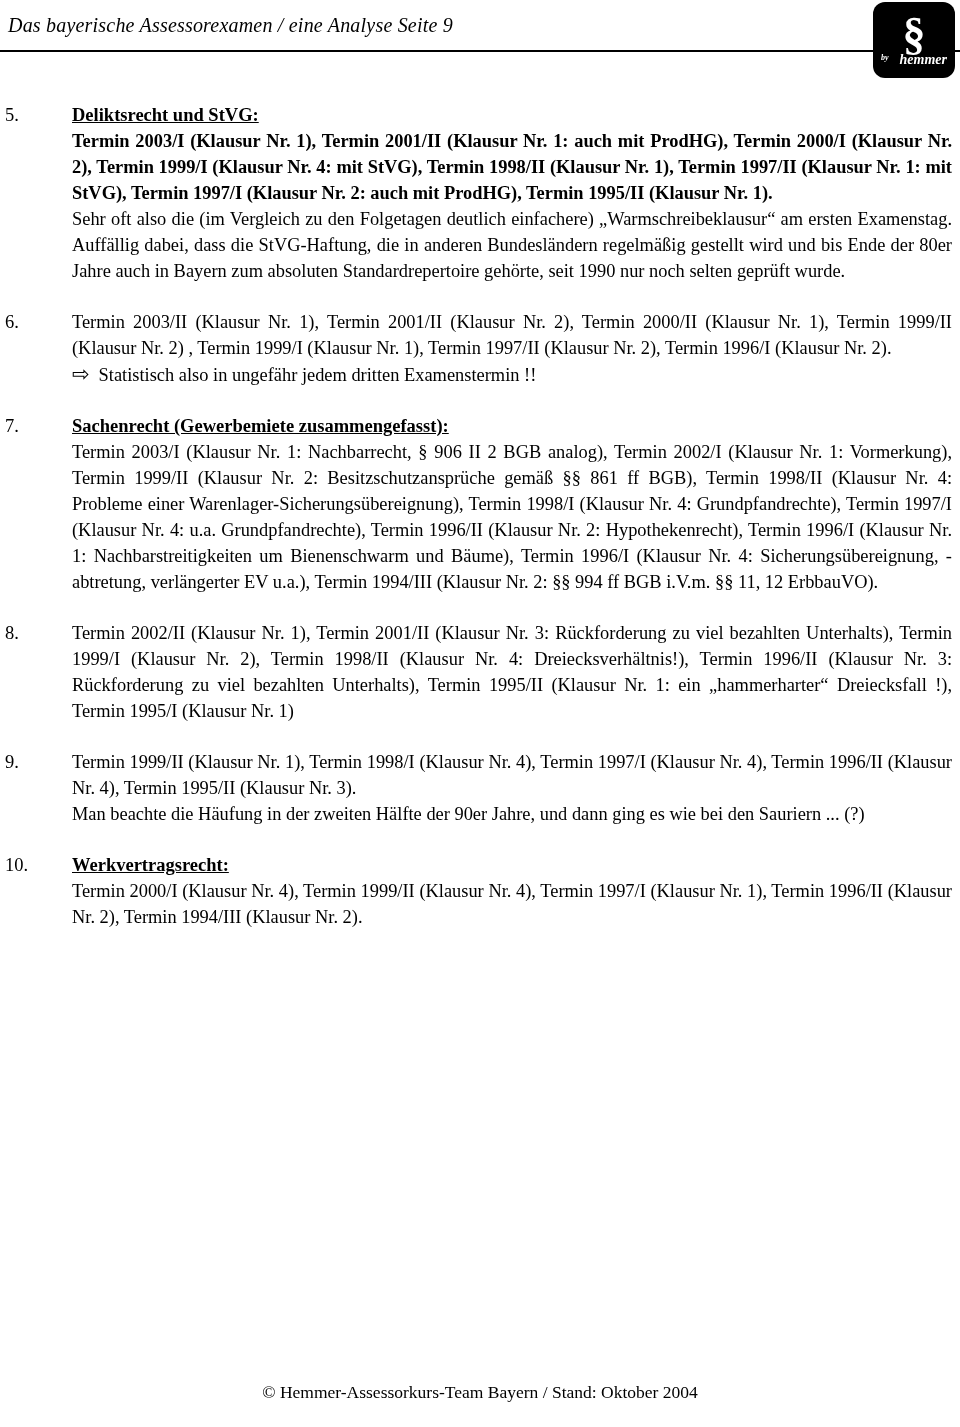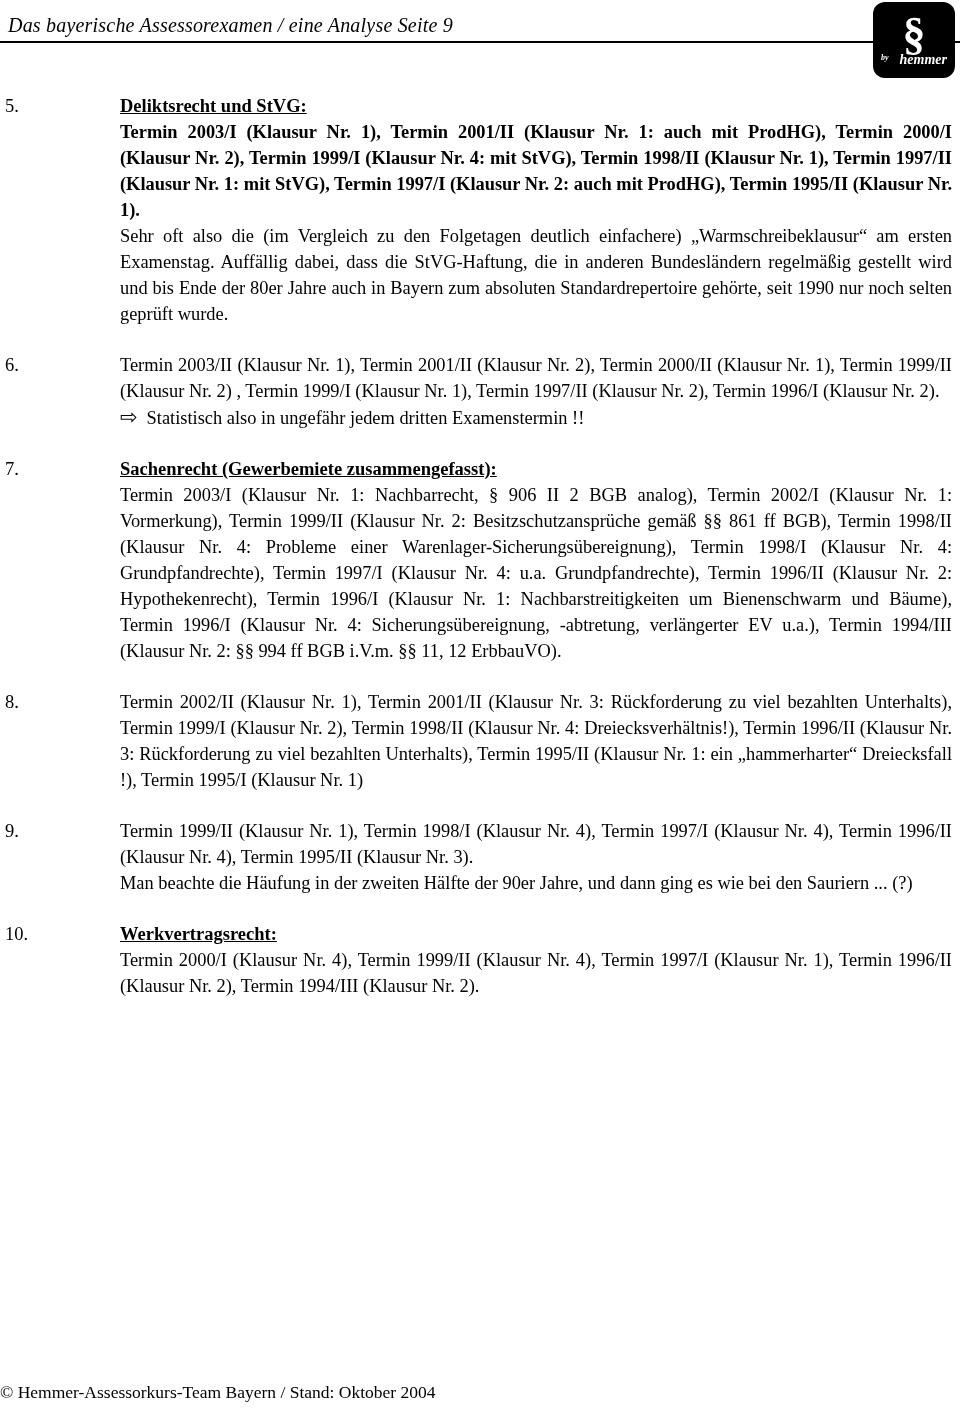--- a/index.html
+++ b/index.html
@@ -9,21 +9,21 @@
     height: 1427px;
     background: #ffffff;
     color: #000000;
     font-family: "Liberation Serif", serif;
     box-sizing: border-box;
     overflow: hidden;
   }
   
   .hdr {
     position: relative;
-    height: 43px;
+    height: 52px;
     border-bottom: 2px solid #000;
     box-sizing: border-box;
   }
   .hdr-title {
     font-style: italic;
     font-size: 20px;
     padding: 14px 0 0 8px;
     letter-spacing: 0.2px;
   }
   .logo {
@@ -70,21 +70,21 @@
     align-items: flex-start;
     margin-top: 25px;
   }
   .sec:first-child { margin-top: 26px; }
   .sec-num {
     width: 67px;
     flex: 0 0 67px;
     font-size: 18.5px;
     line-height: 26px;
   }
-  .sec-content { flex: 1; min-width: 0; margin-left: 48px; }
+  .sec-content { flex: 1; min-width: 0; }
   .sec-content > * + * { margin-top: 23px; }
   .hd {
     font-weight: bold;
     text-decoration: underline;
   }
   h2.sec-heading {
     margin: 0;
     font-size: 18.5px;
     line-height: 26px;
     font-weight: bold;
@@ -103,20 +103,21 @@
     font-size: 21px;
     margin-right: 9px;
     flex: 0 0 auto;
   }
   
   .ftr {
     position: absolute;
     left: 0;
     right: 0;
     bottom: 24px;
+    text-align: center;
     font-size: 17.5px;
   }
 </style>
 </head>
 <body>
 
 <div class="page">
 
   <div class="hdr">
     <div class="hdr-title">Das bayerische Assessorexamen / eine Analyse Seite 9</div>

